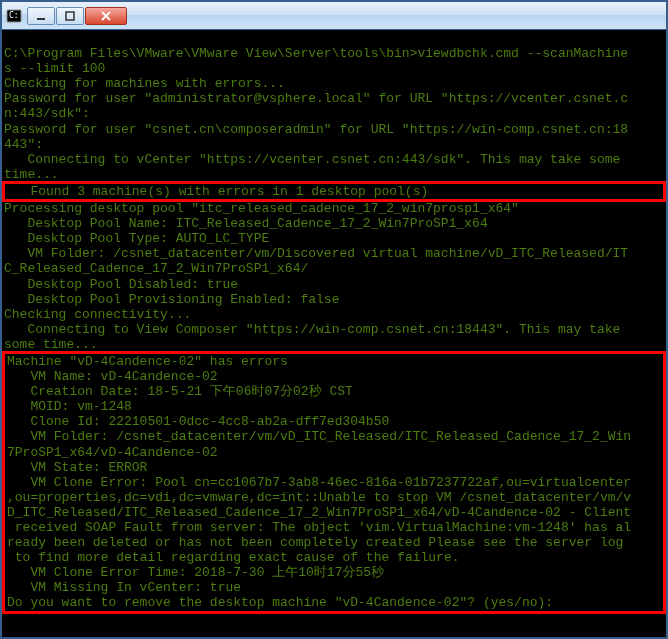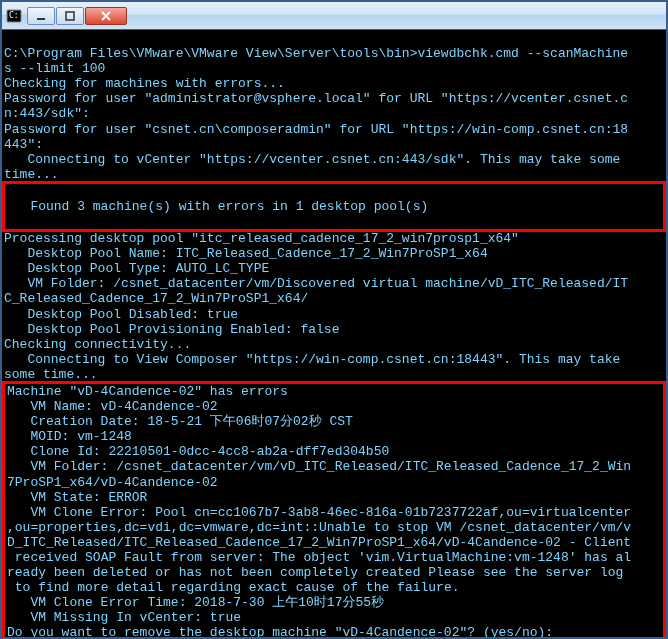--- a/index.html
+++ b/index.html
@@ -56,33 +56,33 @@
   }
   .win-btn.close {
     background: linear-gradient(to bottom, #f5a79d, #d9472f);
     border-color: #a03020;
     color: #fff;
     width: 42px;
   }
   .console {
     flex: 1;
     background: #000;
-    color: #7dd3fc;
+    color: #4d7c0f;
     font-family: "Consolas", "Courier New", monospace;
     font-size: 13px;
     line-height: 15.1px;
     padding: 1px 2px;
     overflow: hidden;
     white-space: pre-wrap;
     word-break: break-all;
     position: relative;
   }
   .hl-red-1 {
     border: 3px solid #ff0000;
-    padding: 15px 2px;
+    padding: 0 2px;
     margin: -1px -2px;
     display: block;
   }
   .hl-red-2 {
     border: 3px solid #ff0000;
     padding: 0 2px;
     margin: -1px -2px;
     display: block;
   }
   .cline { display: block; }

